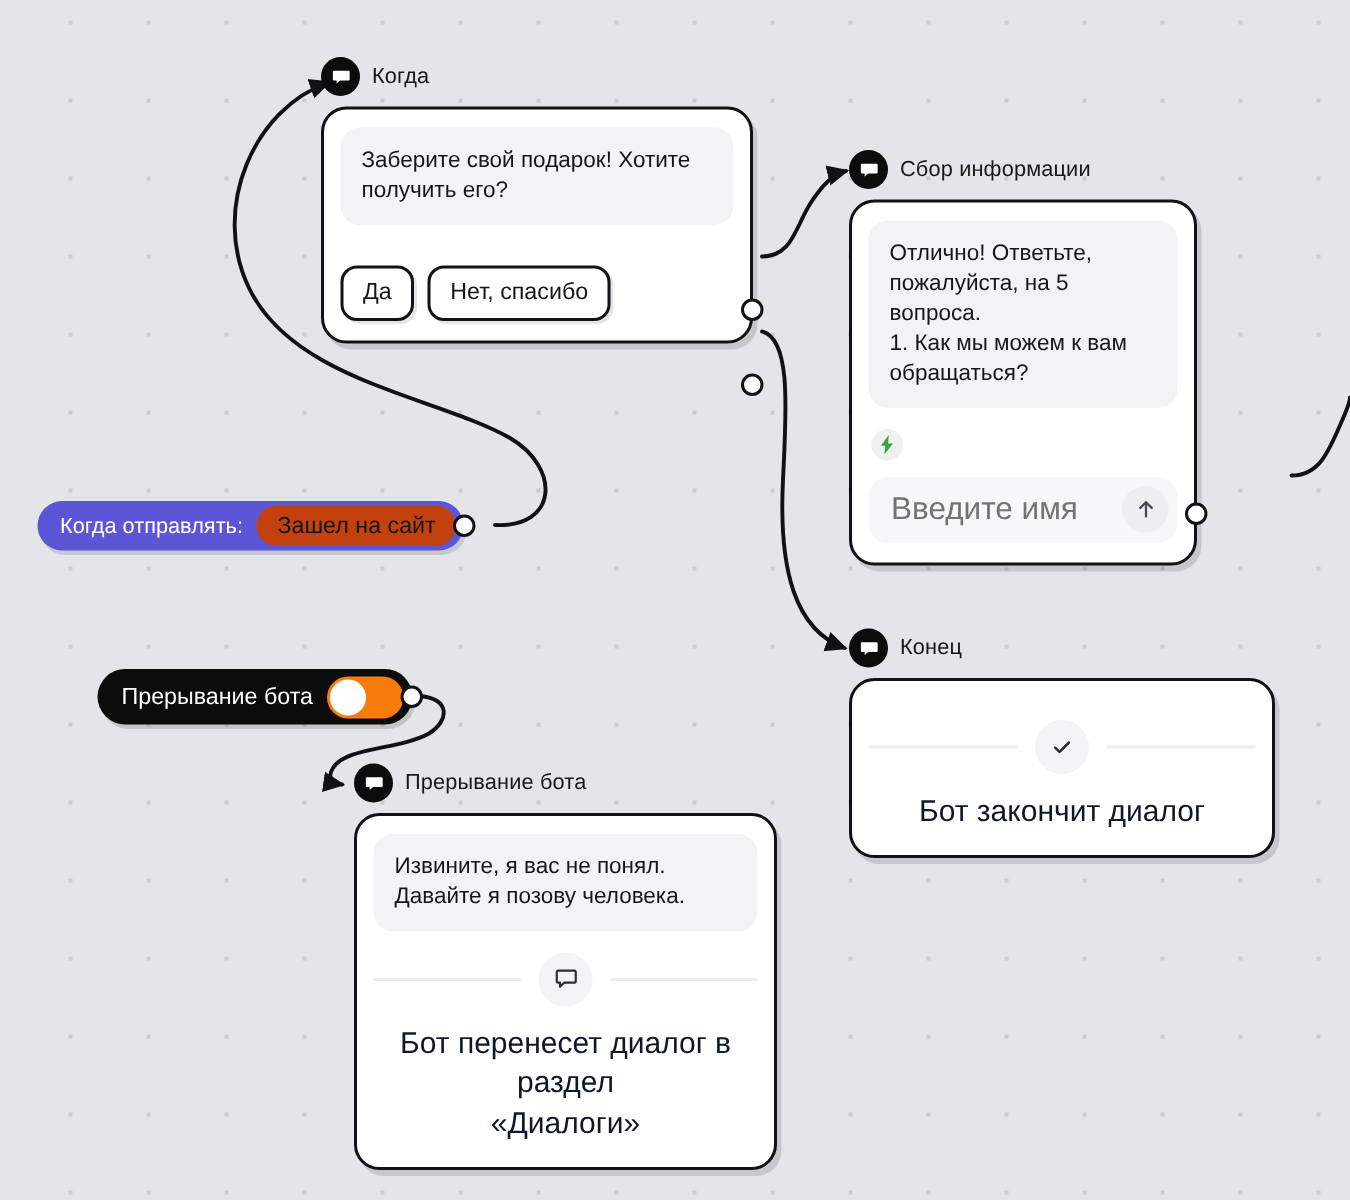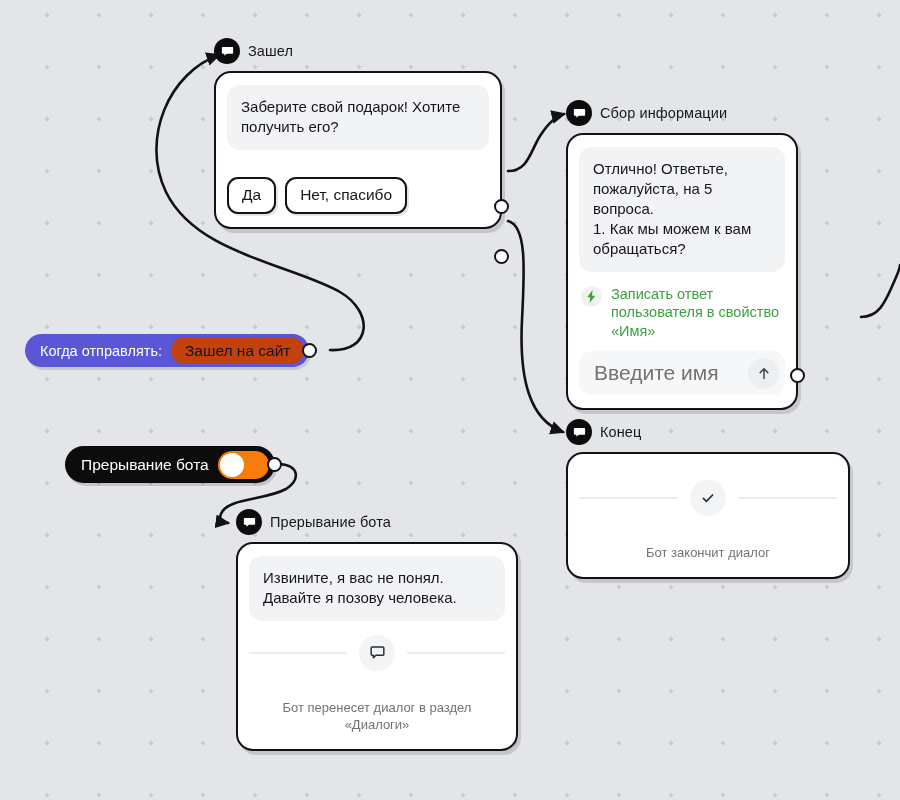--- a/index.html
+++ b/index.html
@@ -74,21 +74,21 @@
   }
 
   
   .footer-div{display:flex;align-items:center;gap:0;margin-top:14px;}
   .footer-div .ln{flex:1;height:1.4px;background:#ebecee;}
   .footer-ic{
     width:36px;height:36px;border-radius:50%;background:#f3f4f6;margin:0 12px;
     display:flex;align-items:center;justify-content:center;flex:0 0 auto;
   }
   .footer-note{
-    margin-top:28px;text-align:center;font-size:13px;line-height:1.32;color:#737373;
+    margin-top:12px;text-align:center;font-size:20px;line-height:1.32;color:#0f172a;
     white-space:pre-line;
   }
 
   
   .pill-trigger{
     position:absolute;z-index:4;display:flex;align-items:center;
     background:#5b56d6;border-radius:999px;height:33px;padding:0 5px 0 15px;
     box-shadow:2px 3px 0 rgba(0,0,0,.12);
   }
   .pill-trigger .lbl{font-size:14.5px;color:#fff;margin-right:9px;white-space:nowrap;}
@@ -136,21 +136,21 @@
              C 218 518 221 522 228 523" fill="none" stroke="#111216" stroke-width="2.6" stroke-linecap="round" marker-end="url(#arrow)"></path>
   </svg>
 
   <div class="node" style="left:214px;top:38px;width:288px;">
     <div class="node-head">
       <span class="head-badge">
         <svg width="13" height="13" viewBox="0 0 16 16" aria-hidden="true">
           <path d="M2 2.6h12a.9.9 0 0 1 .9.9v6.3a.9.9 0 0 1-.9.9H7.1l-2.9 2.5v-2.5H2a.9.9 0 0 1-.9-.9V3.5A.9.9 0 0 1 2 2.6z" fill="#fff"></path>
         </svg>
       </span>
-      <span class="head-label">Зашел</span>
+      <span class="head-label">Когда</span>
     </div>
 
     <div class="card" style="padding:12px 11px 13px;">
       <div class="bubble">Заберите свой подарок! Хотите
 получить его?</div>
 
       <div class="chips" style="margin-top:27px;">
         <div class="chip">Да</div>
         <div class="chip">Нет, спасибо</div>
       </div>
@@ -175,21 +175,20 @@
 пожалуйста, на 5 вопроса.
 1. Как мы можем к вам
 обращаться?</div>
 
       <div class="action-row" style="margin-top:11px;">
         <span class="action-ic">
           <svg width="11" height="13" viewBox="0 0 10 14" aria-hidden="true">
             <path d="M6.1 0 .4 7.7h3.2L2.9 14 9.1 6.1H5.6z" fill="#3ba13f"></path>
           </svg>
         </span>
-        <span class="action-txt">Записать ответ пользователя в свойство «Имя»</span>
       </div>
 
       <div class="inputrow">
         <span class="ph">Введите имя</span>
         <span class="send-btn">
           <svg width="12" height="13" viewBox="0 0 12 13" aria-hidden="true">
             <path d="M6 11.4V1.8M6 1.8 2.2 5.6M6 1.8l3.8 3.8" stroke="#44484e" stroke-width="1.5" fill="none" stroke-linecap="round" stroke-linejoin="round"></path>
           </svg>
         </span>
       </div>

